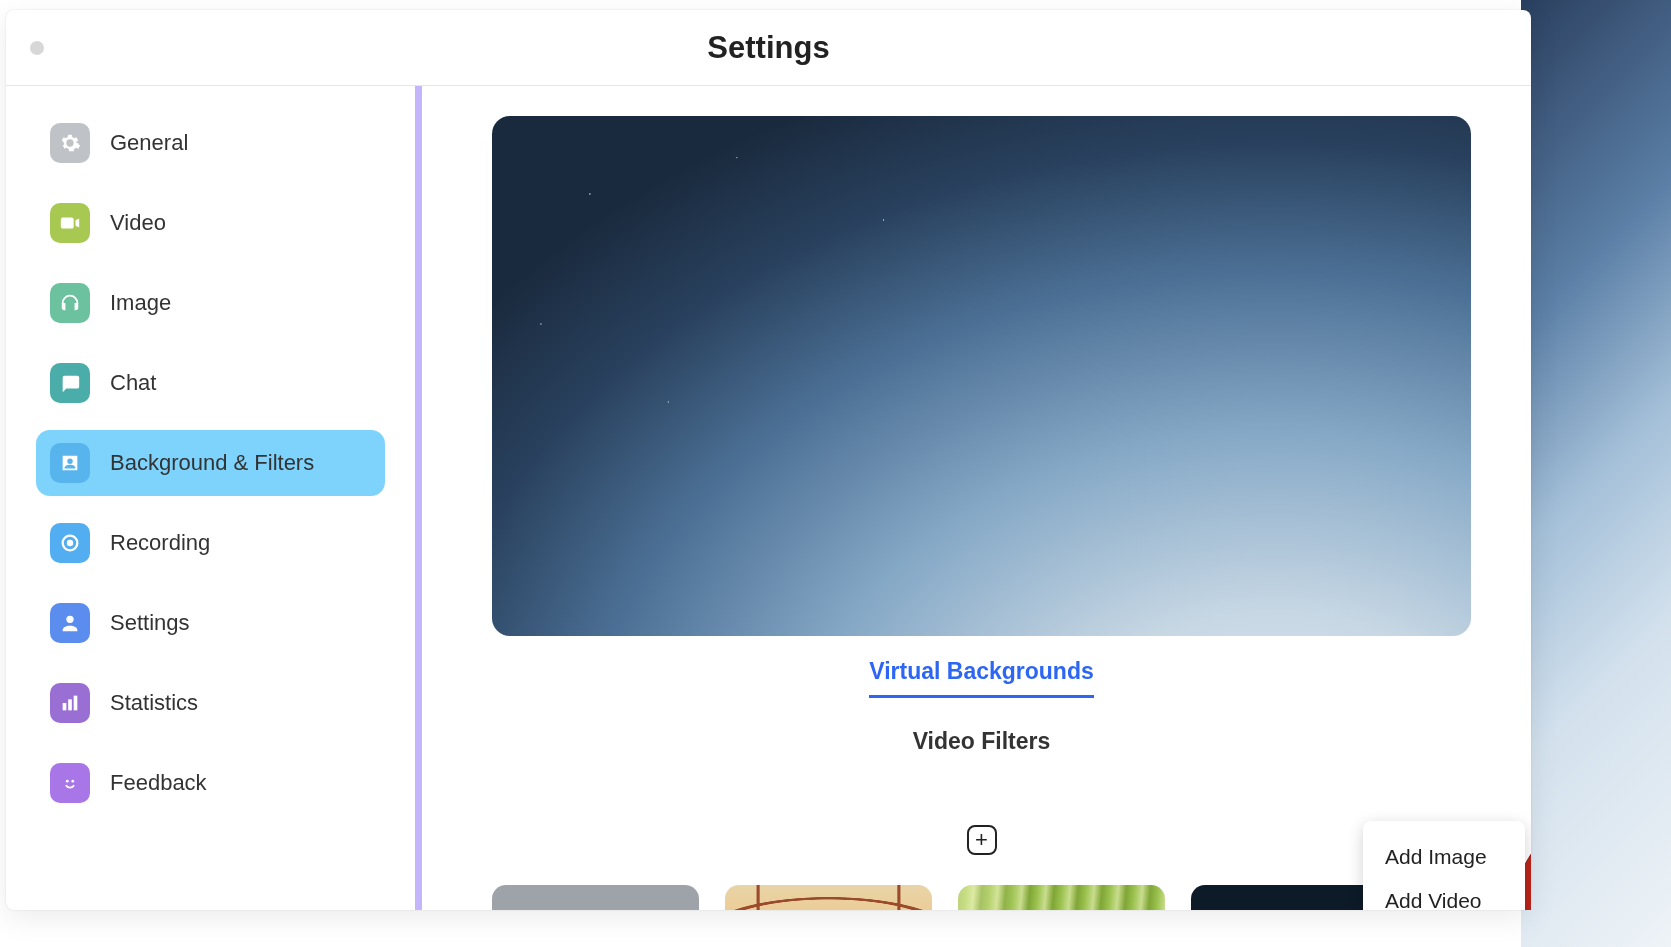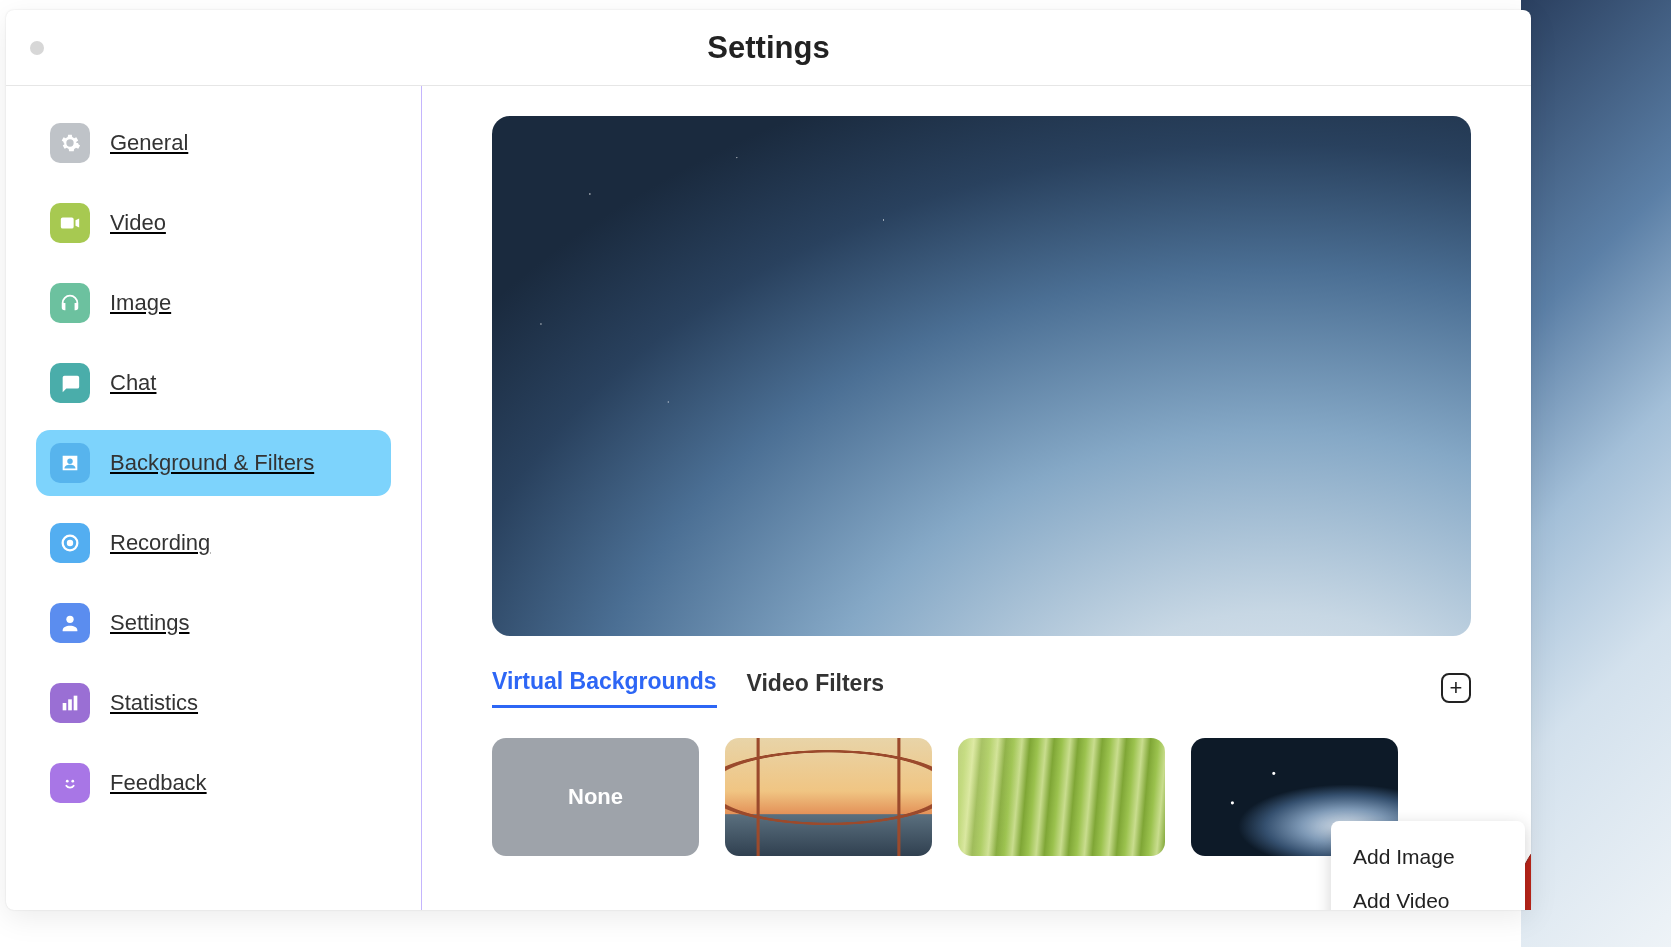--- a/index.html
+++ b/index.html
@@ -61,23 +61,22 @@
 }
 
 .body {
   flex: 1;
   display: flex;
   overflow: hidden;
 }
 
 .sidebar {
   width: 416px;
-  border-right: 1px solid #c4b5fd;
+  border-right: 7px solid #c4b5fd;
   padding: 24px 30px;
-  text-decoration: underline;
 }
 .sidebar-item {
   display: flex;
   align-items: center;
   gap: 20px;
   height: 66px;
   padding: 0 14px;
   border-radius: 14px;
   margin-bottom: 14px;
   cursor: pointer;
@@ -125,21 +124,22 @@
     radial-gradient(circle at 25% 8%, rgba(255,255,255,0.5) 0.5px, transparent 1px),
     radial-gradient(circle at 40% 20%, rgba(255,255,255,0.55) 0.5px, transparent 1px),
     radial-gradient(circle at 5% 40%, rgba(255,255,255,0.5) 0.5px, transparent 1px),
     radial-gradient(circle at 18% 55%, rgba(255,255,255,0.45) 0.5px, transparent 1px);
 }
 
 .tabs {
   display: flex;
   align-items: center;
   gap: 30px;
-  margin-top: 32px;
+  margin-top: 22px;
+  flex-direction: column;
 }
 .tab {
   font-size: 23px;
   font-weight: 700;
   color: #333;
   padding-bottom: 10px;
   cursor: pointer;
 }
 .tab.active {
   color: #2d66f5;
@@ -202,21 +202,21 @@
     radial-gradient(circle at 40% 30%, #fff 1px, transparent 2px),
     radial-gradient(circle at 20% 55%, #fff 1px, transparent 2px),
     #0d1a28;
 }
 
 
 .dropdown {
   position: absolute;
   right: 6px;
   top: 735px;
-  width: 194px;
+  width: 162px;
   background: #fff;
   border-radius: 8px;
   box-shadow: 0 4px 16px rgba(0,0,0,0.18);
   padding: 14px 0;
   z-index: 20;
 }
 .dropdown-item {
   padding: 10px 22px;
   font-size: 21px;
   color: #222;

